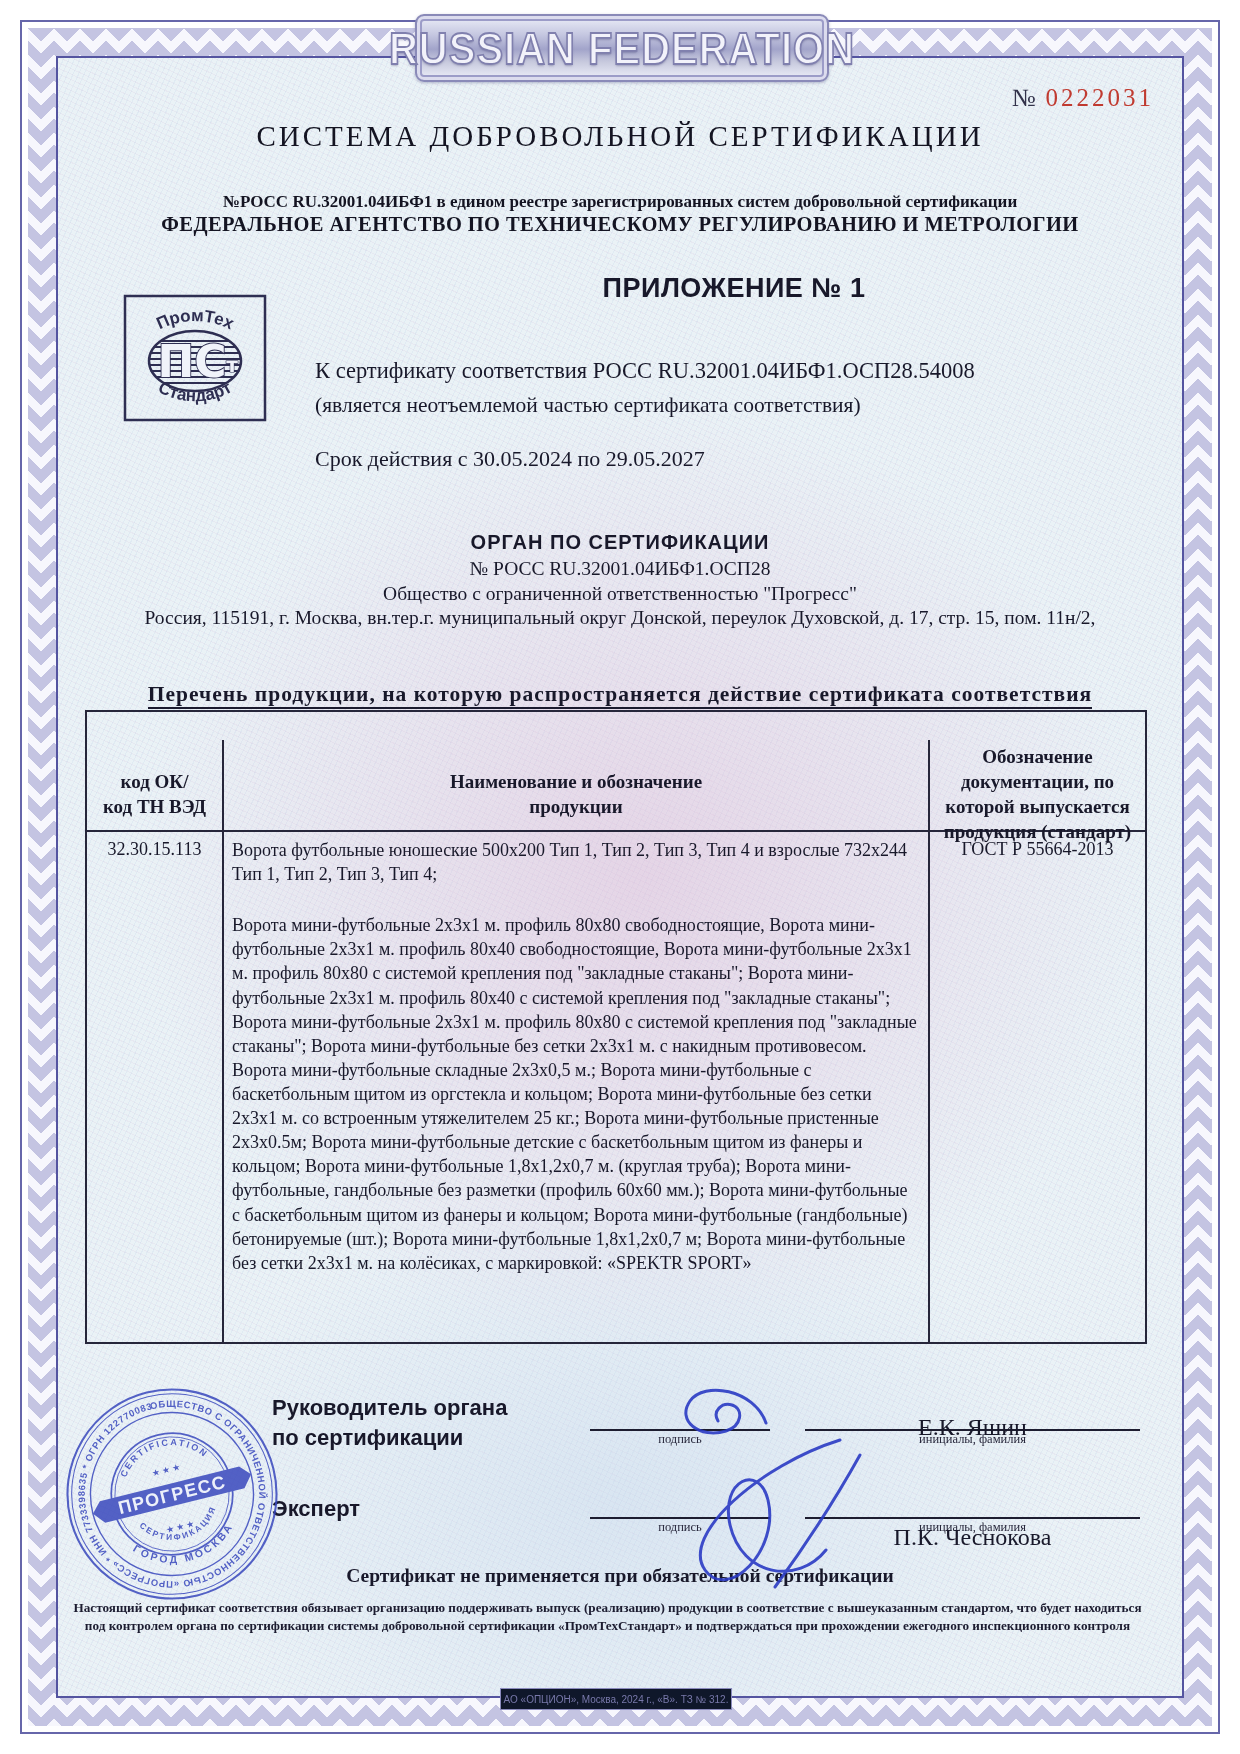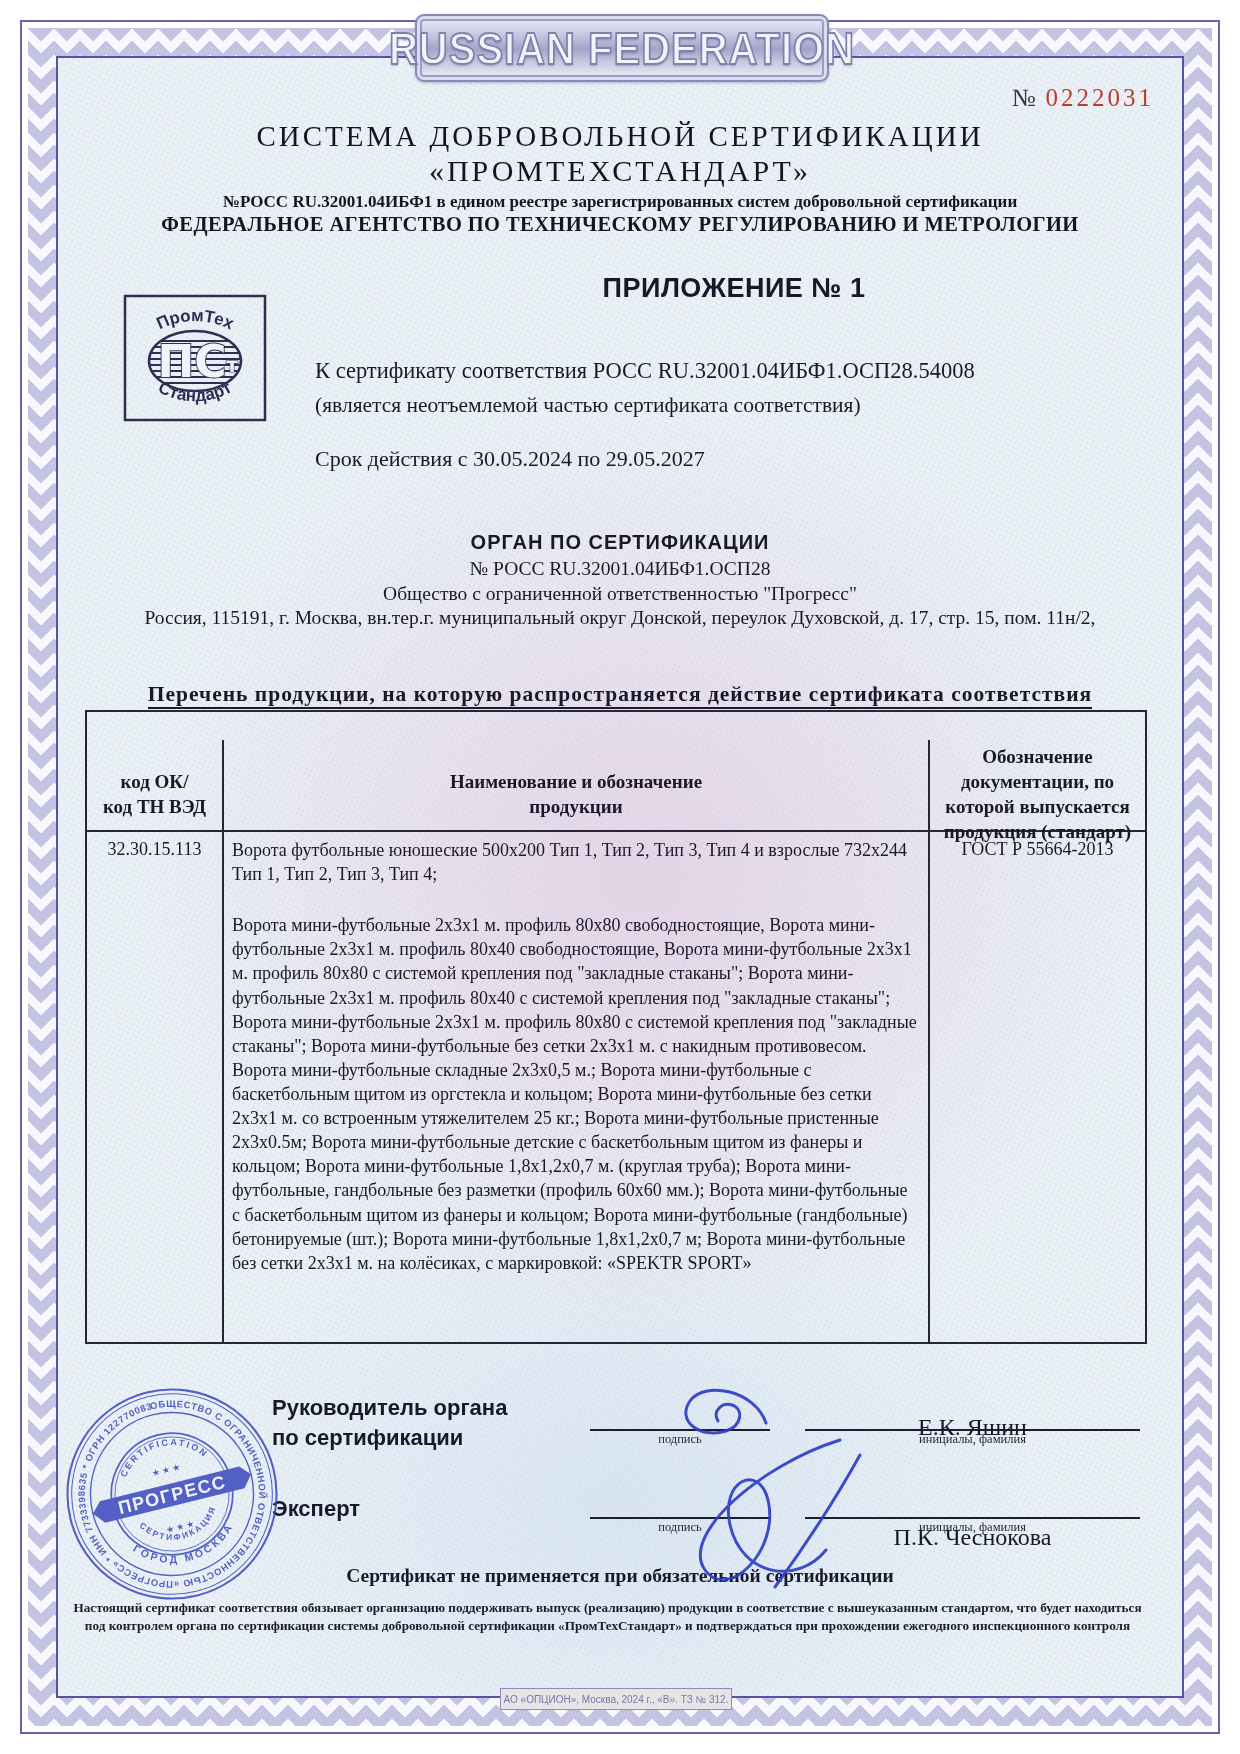--- a/index.html
+++ b/index.html
@@ -103,21 +103,21 @@
   .sig-name{position:absolute;font-size:24px;text-align:center;}
   .name-head{left:805px;width:335px;top:1414px;}
   .name-expert{left:805px;width:335px;top:1488px;margin-top:36px;}
   .sig-ink{position:absolute;left:540px;top:1345px;width:420px;height:250px;z-index:4;}
 
   
   .mandatory-note{top:1565px;font-size:19.5px;font-weight:700;}
   .fine-print{position:absolute;left:70px;right:95px;top:1599px;text-align:center;
     font-size:13.2px;font-weight:700;line-height:17.5px;color:#1c1c30;}
   .imprint{position:absolute;left:500px;top:1688px;width:230px;height:20px;z-index:6;
-    background:#e5e5e5;border:1px solid #8b8bbd;display:flex;align-items:center;justify-content:center;
+    background:#0f172a;border:1px solid #8b8bbd;display:flex;align-items:center;justify-content:center;
     font-family:"Liberation Sans","DejaVu Sans",sans-serif;font-size:10px;color:#7878aa;white-space:nowrap;}
 </style>
 </head>
 <body>
 
 <div class="page">
 
   <div class="frame-outer"></div>
   <div class="frame-zigzag"></div>
   <div class="content-bg"></div>
@@ -126,21 +126,20 @@
 
     <div class="rf-plate">
       <span class="rf-text">RUSSIAN FEDERATION</span>
     </div>
 
     <div class="serial">
       <span class="serial-prefix">№</span><span class="serial-number">0222031</span>
     </div>
 
     <div class="ctr h-system">СИСТЕМА ДОБРОВОЛЬНОЙ СЕРТИФИКАЦИИ</div>
-    <div class="ctr h-system2">«ПРОМТЕХСТАНДАРТ»</div>
     <div class="ctr h-registry">№РОСС RU.32001.04ИБФ1 в едином реестре зарегистрированных систем добровольной сертификации</div>
     <div class="ctr h-agency">ФЕДЕРАЛЬНОЕ АГЕНТСТВО ПО ТЕХНИЧЕСКОМУ РЕГУЛИРОВАНИЮ И МЕТРОЛОГИИ</div>
     <div class="ctr appendix-title">ПРИЛОЖЕНИЕ № 1</div>
 
     <div class="logo-box">
       <svg width="146" height="130" viewBox="0 0 146 130">
         <defs>
           <path id="logoTop" d="M 13 64 A 62 48 0 0 1 133 64"></path>
           <path id="logoBot" d="M 15 74 A 60 46 0 0 0 131 74"></path>
         </defs>

